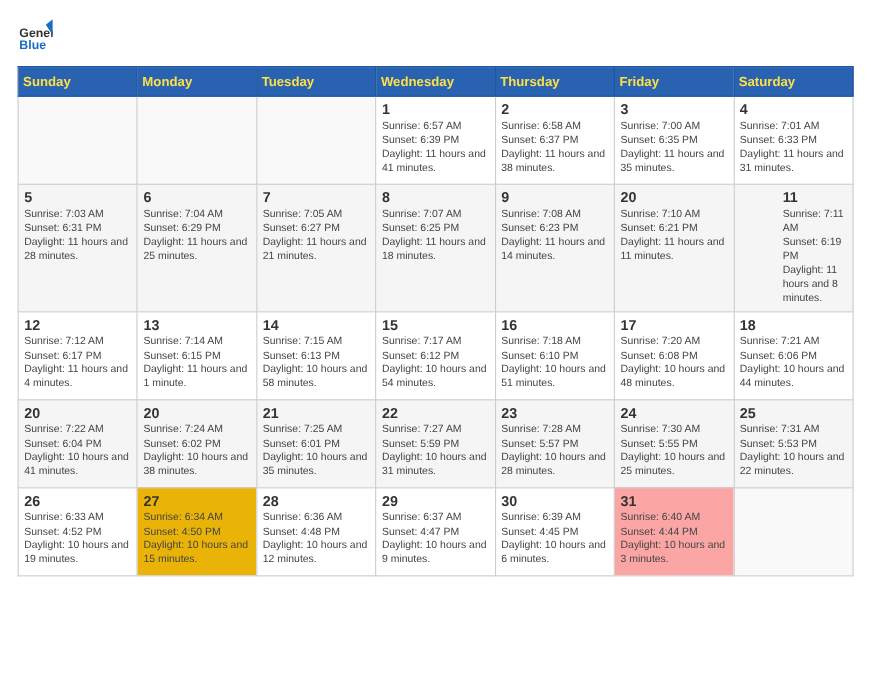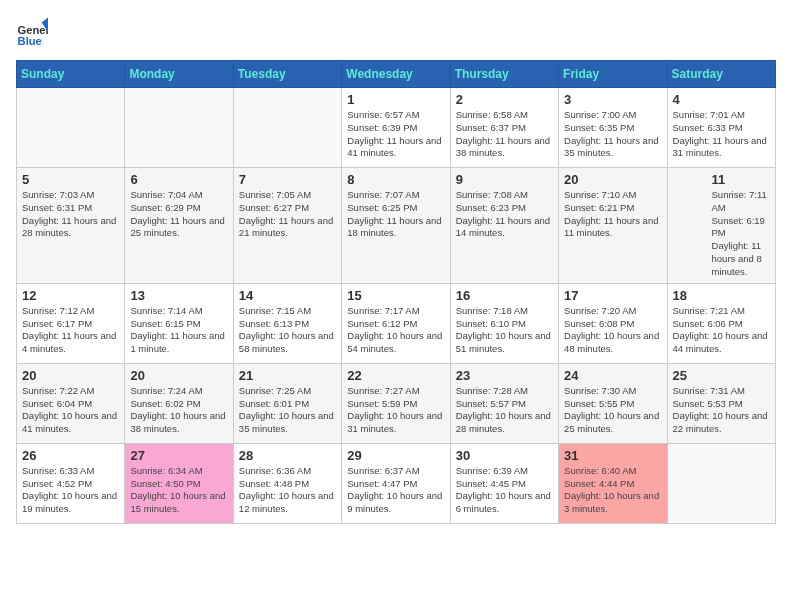--- a/index.html
+++ b/index.html
@@ -37,21 +37,21 @@
       font-size: 14px;
       color: #555;
     }
     table {
       width: 100%;
       border-collapse: collapse;
       border: 1px solid #ccc;
     }
     th {
       background-color: #2962b0;
-      color: #5eead4;
+      color: #fde047;
       font-size: 12px;
       font-weight: bold;
       padding: 6px 4px;
       text-align: left;
       border: 1px solid #2055a0;
     }
     td {
       border: 1px solid #ccc;
       vertical-align: top;
       padding: 4px 5px;
@@ -220,21 +220,21 @@
         <td style="background-color: rgb(245, 245, 245);">
           <span class="day-num">25</span>
           <div class="cell-text">Sunrise: 7:31 AM<br>Sunset: 5:53 PM<br>Daylight: 10 hours and 22 minutes.</div>
         </td>
       </tr>
       <tr>
         <td style="background-color: rgb(255, 255, 255);">
           <span class="day-num">26</span>
           <div class="cell-text">Sunrise: 6:33 AM<br>Sunset: 4:52 PM<br>Daylight: 10 hours and 19 minutes.</div>
         </td>
-        <td style="background-color: #f9a8d4;">
+        <td style="background-color: #eab308;">
           <span class="day-num">27</span>
           <div class="cell-text">Sunrise: 6:34 AM<br>Sunset: 4:50 PM<br>Daylight: 10 hours and 15 minutes.</div>
         </td>
         <td style="background-color: rgb(255, 255, 255);">
           <span class="day-num">28</span>
           <div class="cell-text">Sunrise: 6:36 AM<br>Sunset: 4:48 PM<br>Daylight: 10 hours and 12 minutes.</div>
         </td>
         <td style="background-color: rgb(255, 255, 255);">
           <span class="day-num">29</span>
           <div class="cell-text">Sunrise: 6:37 AM<br>Sunset: 4:47 PM<br>Daylight: 10 hours and 9 minutes.</div>

